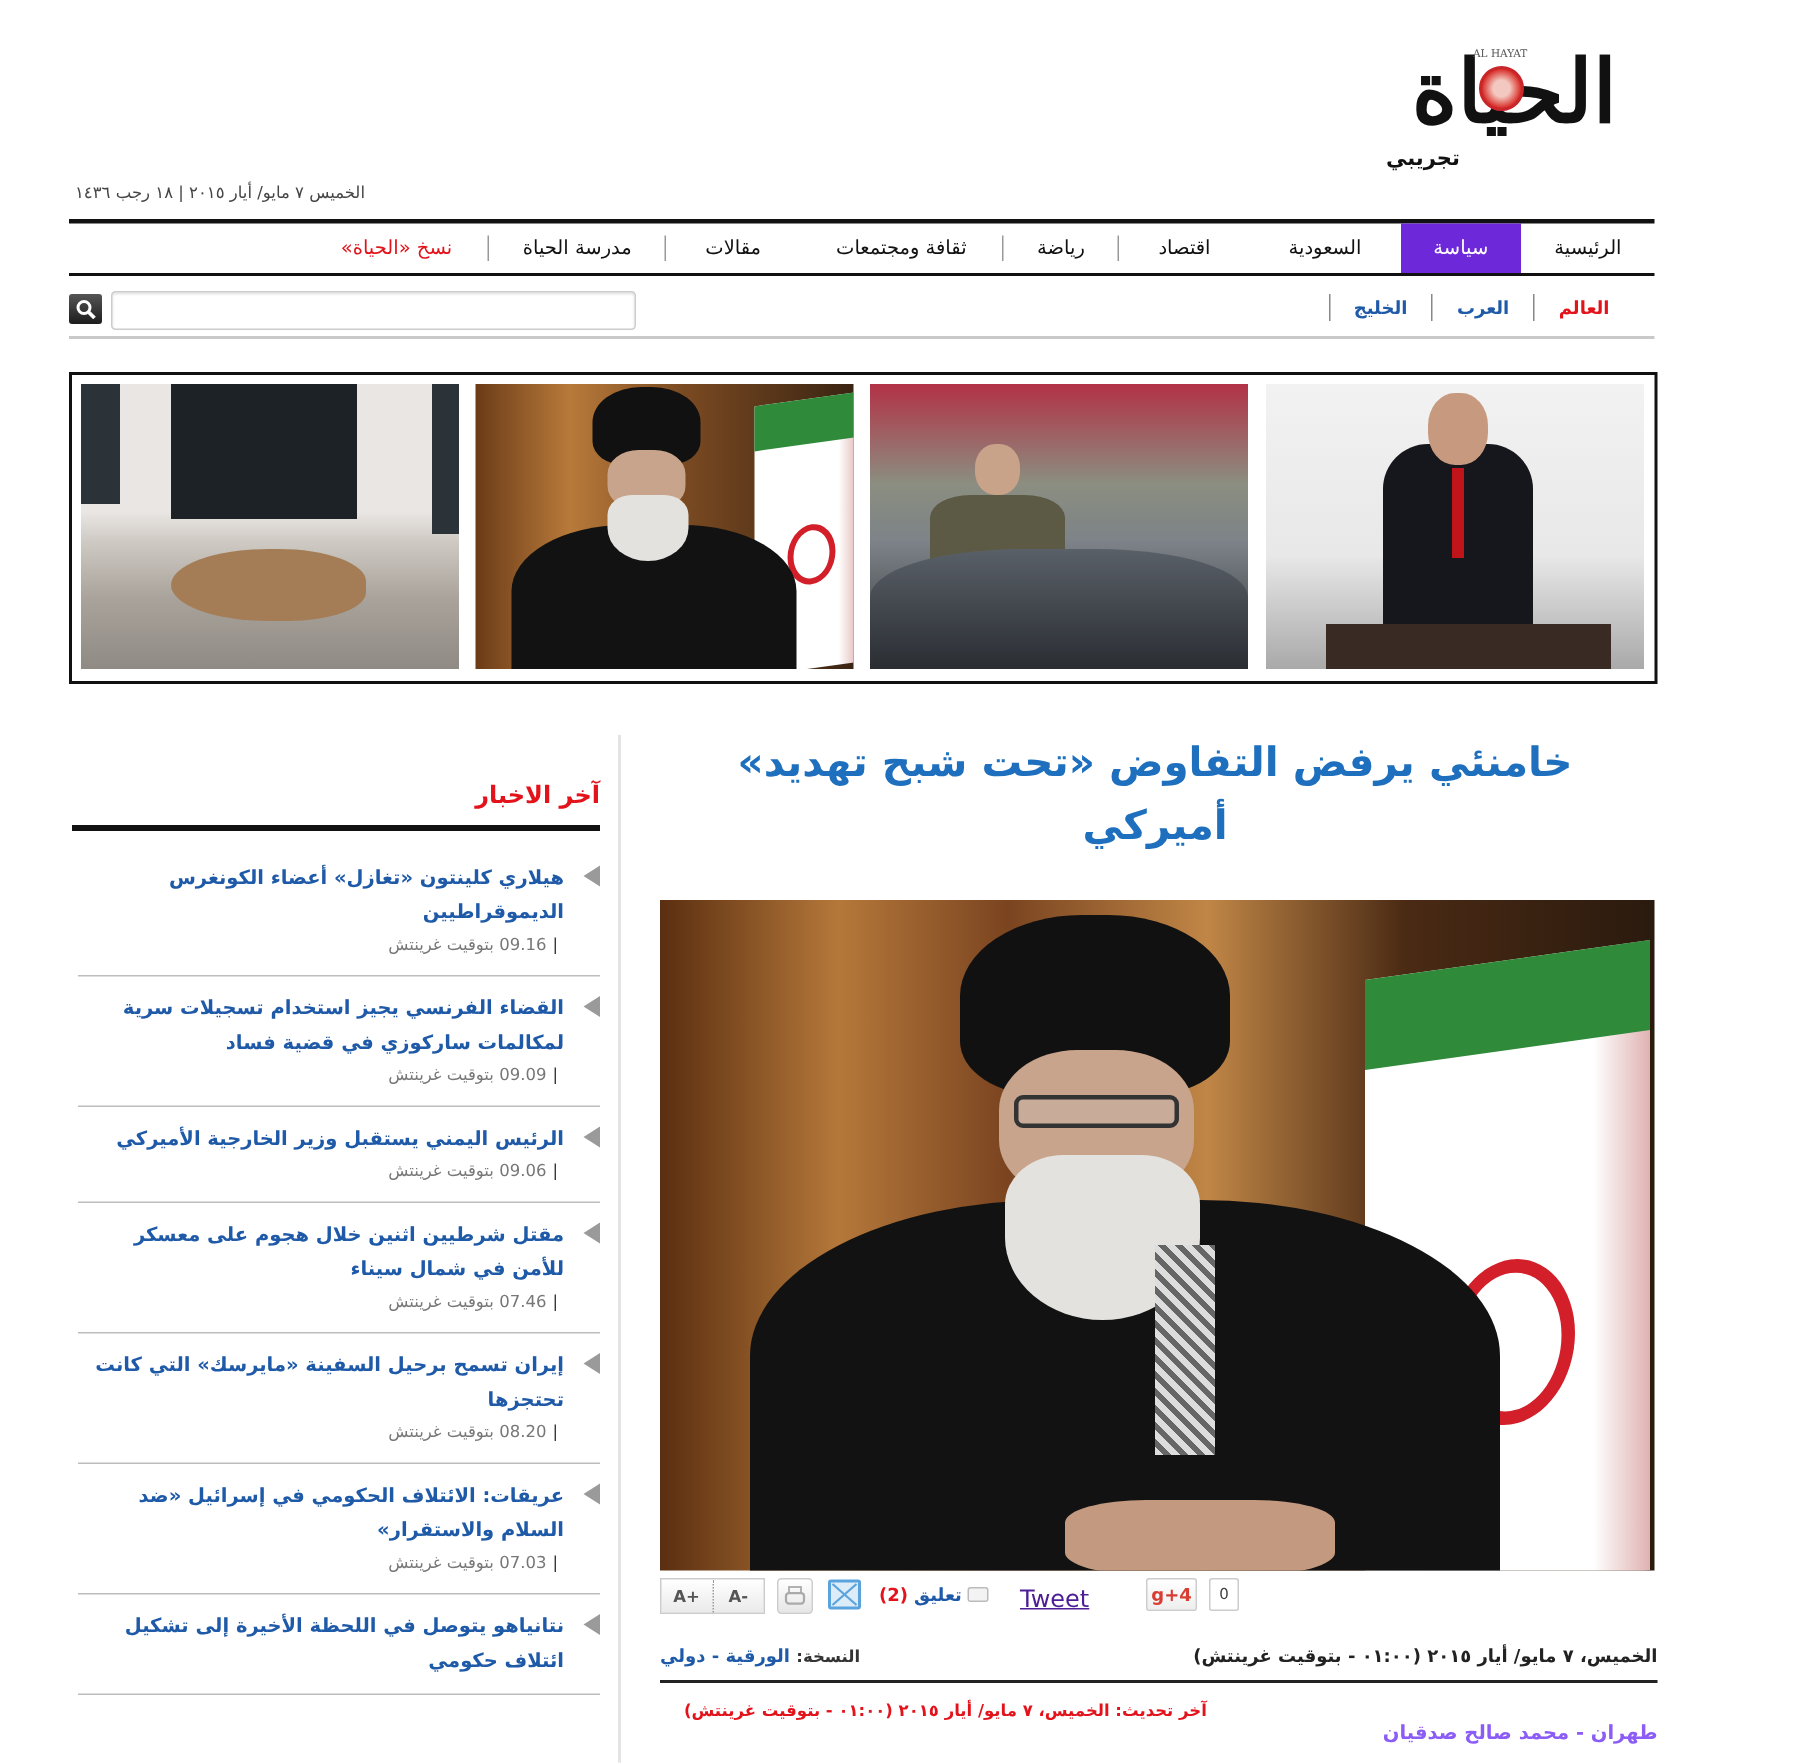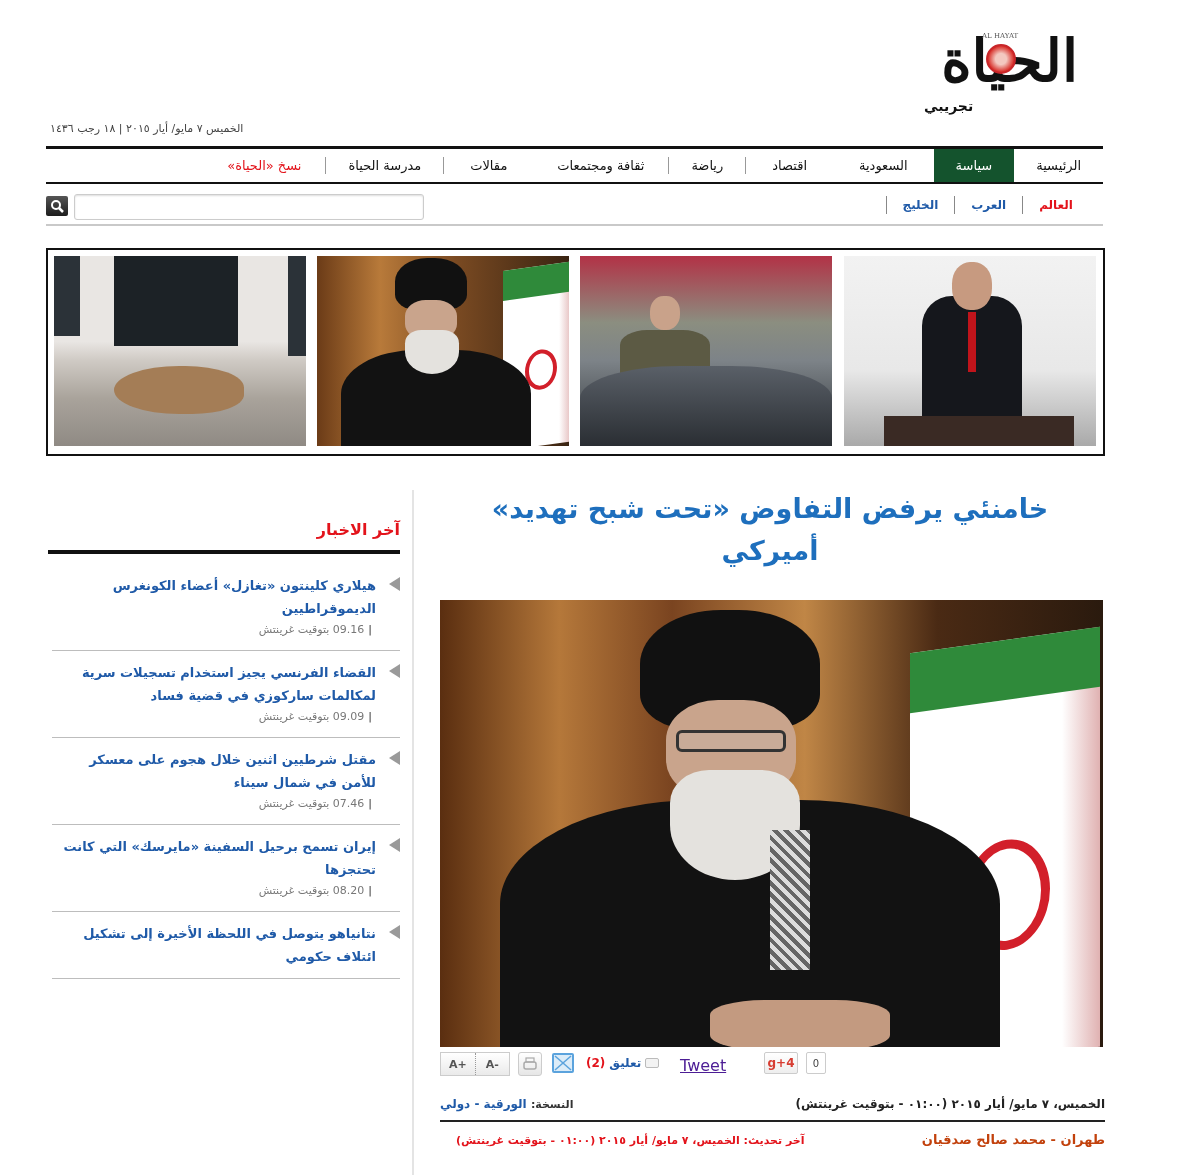--- a/index.html
+++ b/index.html
@@ -11,21 +11,21 @@
   .logo-main { position: absolute; right: 10px; top: 6px; font-family: "DejaVu Serif", serif; font-weight: bold; font-size: 58px; line-height: 62px; color: #111; letter-spacing: -2px; }
   .logo-seal { position: absolute; left: 68px; top: 20px; width: 30px; height: 30px; border-radius: 50%; border: 2px solid #c8262a; background: radial-gradient(circle, #f3c8c0 30%, #d8302a 70%); }
   .logo-seal-text { position: absolute; left: 64px; top: 8px; font-size: 7px; color: #555; font-family: "DejaVu Serif", serif; }
   .logo-sub { position: absolute; left: 6px; top: 74px; font-size: 14px; font-weight: bold; color: #111; }
 
   .dateline { left: 50px; top: 122px; font-size: 11px; color: #444; direction: rtl; white-space: nowrap; }
 
   
   .mainnav { left: 46px; top: 146px; width: 1057px; height: 38px; border-top: 3px solid #111; border-bottom: 2px solid #111; direction: rtl; display: flex; align-items: stretch; }
   .mainnav .item { font-size: 13px; font-weight: normal; color: #111; display: flex; align-items: center; justify-content: center; padding: 0 22px; white-space: nowrap; position: relative; }
-  .mainnav .item.active { background: #14532d; color: #fff; }
+  .mainnav .item.active { background: #6d28d9; color: #fff; }
   .mainnav .item.red { color: #e3131b; }
   .mainnav .sep { width: 1px; background: #999; margin: 8px 0; }
 
   
   .subnav { left: 46px; top: 186px; width: 1057px; height: 40px; border-bottom: 2px solid #c9c9c9; }
   .sublinks { position: absolute; right: 14px; top: 10px; direction: rtl; display: flex; align-items: center; font-size: 12px; font-weight: bold; }
   .sublinks .lnk { padding: 0 16px; color: #1f5aa8; }
   .sublinks .lnk.red { color: #e3131b; }
   .sublinks .sep { width: 1px; height: 18px; background: #888; }
   .search-btn { position: absolute; left: 0; top: 10px; width: 22px; height: 20px; background: linear-gradient(#555, #1d1d1d); border-radius: 2px; }
@@ -85,21 +85,21 @@
   .comment .bubble { width: 14px; height: 10px; border: 1px solid #bbb; border-radius: 2px; background: #f3f3f3; }
   .tweet { position: absolute; left: 240px; top: 4px; font-size: 16px; color: #4c1d95; text-decoration: underline; }
   .gplus { position: absolute; left: 324px; top: 0; width: 34px; height: 22px; border: 1px solid #ccc; border-radius: 2px; background: linear-gradient(#fff, #eee); font-size: 12px; font-weight: bold; color: #d73d32; display: flex; align-items: center; justify-content: center; }
   .gcount { position: absolute; left: 366px; top: 0; width: 20px; height: 22px; border: 1px solid #ccc; border-radius: 2px; background: #fff; font-size: 10px; color: #444; display: flex; align-items: center; justify-content: center; }
 
   .art-meta-top { left: 440px; top: 1094px; width: 665px; height: 28px; border-bottom: 2px solid #222; direction: rtl; }
   .art-meta-top .date { position: absolute; right: 0; top: 3px; font-size: 12px; font-weight: bold; color: #222; }
   .art-meta-top .edition { position: absolute; left: 0; top: 3px; font-size: 12px; font-weight: bold; color: #1f5aa8; }
   .art-meta-top .edition .lbl { color: #333; font-size: 11px; }
   .art-meta-bot { left: 440px; top: 1130px; width: 665px; height: 26px; direction: rtl; }
-  .art-meta-bot .byline { position: absolute; right: 0; top: 2px; font-size: 13px; font-weight: bold; color: #c2410c; }
+  .art-meta-bot .byline { position: absolute; right: 0; top: 18px; font-size: 13px; font-weight: bold; color: #8b5cf6; }
   .art-meta-bot .updated { position: absolute; left: 16px; top: 4px; font-size: 11px; font-weight: bold; color: #e3131b; }
 </style>
 </head>
 <body>
 
 <div class="abs logo">
   <div class="logo-main">الحياة</div>
   <div class="logo-seal-text">AL HAYAT</div>
   <div class="logo-seal"></div>
   <div class="logo-sub">تجريبي</div>
@@ -182,27 +182,37 @@
       <div class="headline">هيلاري كلينتون «تغازل» أعضاء الكونغرس الديموقراطيين</div>
       <div class="meta"><span class="sep">|</span><span>09.16</span> <span>بتوقيت غرينتش</span></div>
     </div>
     <div class="news-item">
       <span class="arrow"></span>
       <div class="headline">القضاء الفرنسي يجيز استخدام تسجيلات سرية لمكالمات ساركوزي في قضية فساد</div>
       <div class="meta"><span class="sep">|</span><span>09.09</span> <span>بتوقيت غرينتش</span></div>
     </div>
     <div class="news-item">
       <span class="arrow"></span>
+      <div class="headline">الرئيس اليمني يستقبل وزير الخارجية الأميركي</div>
+      <div class="meta"><span class="sep">|</span><span>09.06</span> <span>بتوقيت غرينتش</span></div>
+    </div>
+    <div class="news-item">
+      <span class="arrow"></span>
       <div class="headline">مقتل شرطيين اثنين خلال هجوم على معسكر للأمن في شمال سيناء</div>
       <div class="meta"><span class="sep">|</span><span>07.46</span> <span>بتوقيت غرينتش</span></div>
     </div>
     <div class="news-item">
       <span class="arrow"></span>
       <div class="headline">إيران تسمح برحيل السفينة «مايرسك» التي كانت تحتجزها</div>
       <div class="meta"><span class="sep">|</span><span>08.20</span> <span>بتوقيت غرينتش</span></div>
+    </div>
+    <div class="news-item">
+      <span class="arrow"></span>
+      <div class="headline">عريقات: الائتلاف الحكومي في إسرائيل «ضد السلام والاستقرار»</div>
+      <div class="meta"><span class="sep">|</span><span>07.03</span> <span>بتوقيت غرينتش</span></div>
     </div>
     <div class="news-item">
       <span class="arrow"></span>
       <div class="headline">نتانياهو يتوصل في اللحظة الأخيرة إلى تشكيل ائتلاف حكومي</div>
 
     </div>
 
   </div>
 </aside>
 

